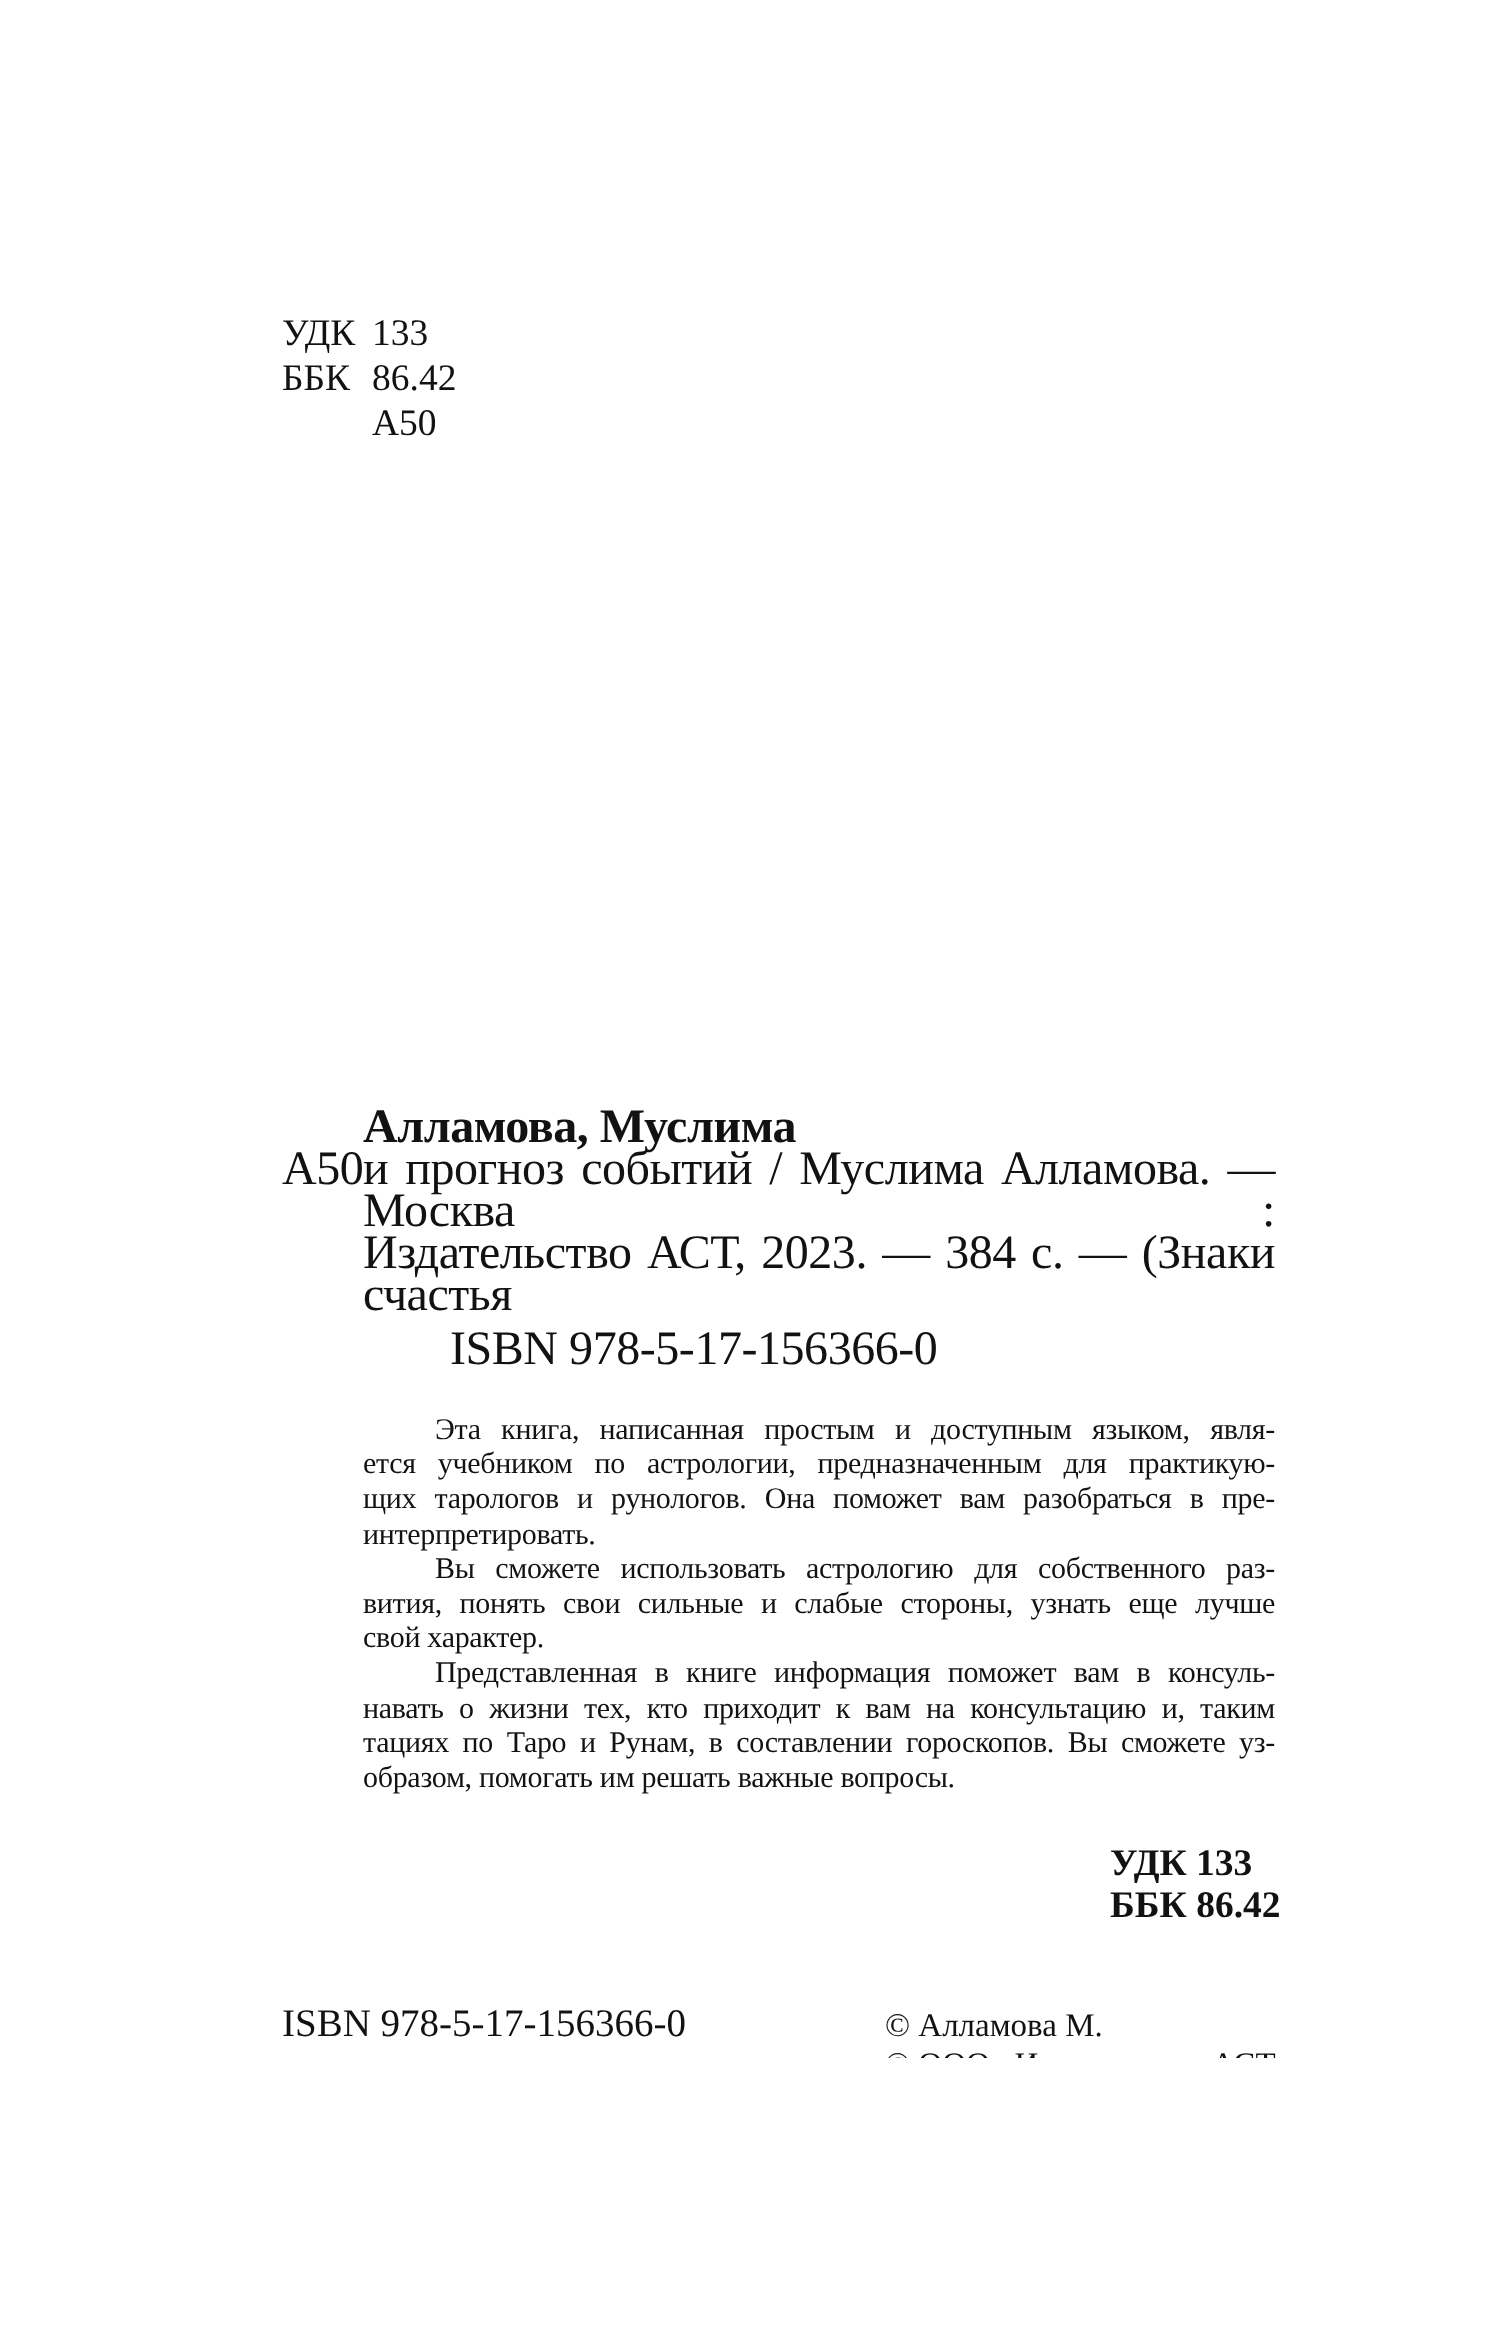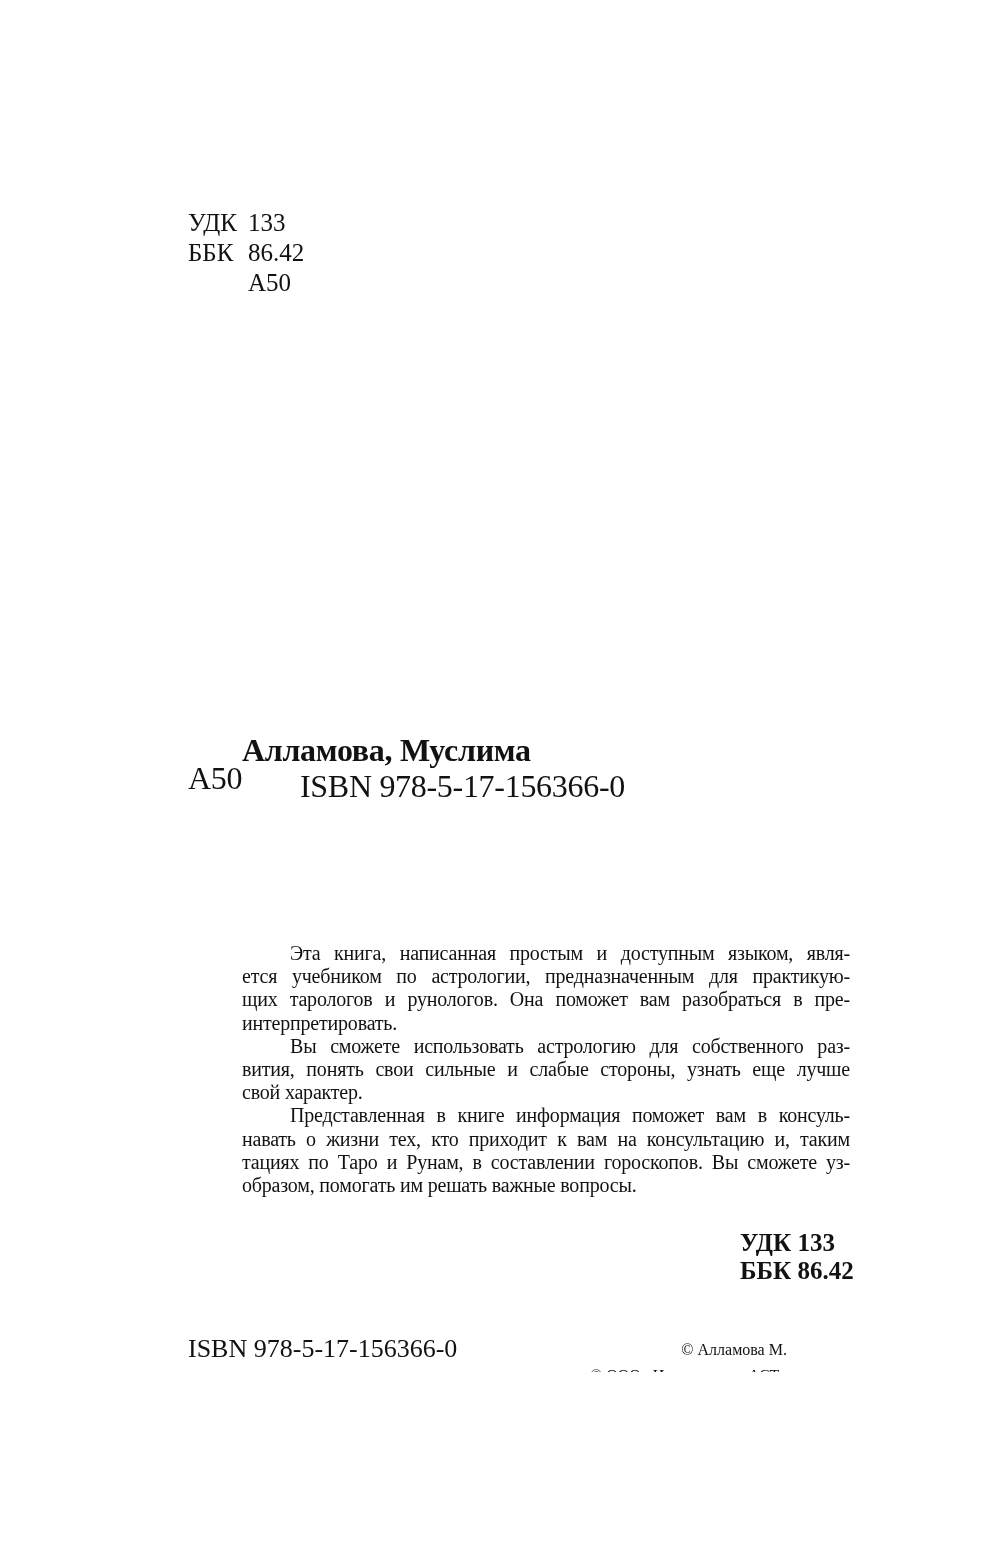--- a/index.html
+++ b/index.html
@@ -88,23 +88,22 @@
     position: absolute;
     left: 188px;
     top: 1334px;
     font-size: 26px;
     line-height: 30px;
   }
   .footer-copyright {
     position: absolute;
     left: 590px;
     top: 1337px;
-    font-size: 16px;
+    font-size: 22px;
     line-height: 25.5px;
-    text-align: right;
   }
 </style>
 </head>
 <body>
 
 <div class="page">
 
   <div class="top-codes">
     <div class="code-row">
       <span class="code-label">УДК</span>
@@ -117,20 +116,22 @@
     <div class="code-row">
       <span class="code-label"></span>
       <span>А50</span>
     </div>
   </div>
 
   <div class="bib">
     <div class="bib-title">Алламова, Муслима</div>
     <div class="bib-body">
       <span class="bib-sign">А50</span>
+      <div class="jline">и прогноз событий / Муслима Алламова. — Москва :</div>
+      <div class="jline">Издательство АСТ, 2023. — 384 с. — (Знаки счастья</div>
     </div>
     <div class="bib-isbn">ISBN 978-5-17-156366-0</div>
   </div>
 
   <div class="annotation">
     <div class="jline indent">Эта книга, написанная простым и доступным языком, явля-</div>
     <div class="jline">ется учебником по астрологии, предназначенным для практикую-</div>
     <div class="jline">щих тарологов и рунологов. Она поможет вам разобраться в пре-</div>
     <div class="jline last">интерпретировать.</div>
     <div class="jline indent">Вы сможете использовать астрологию для собственного раз-</div>

